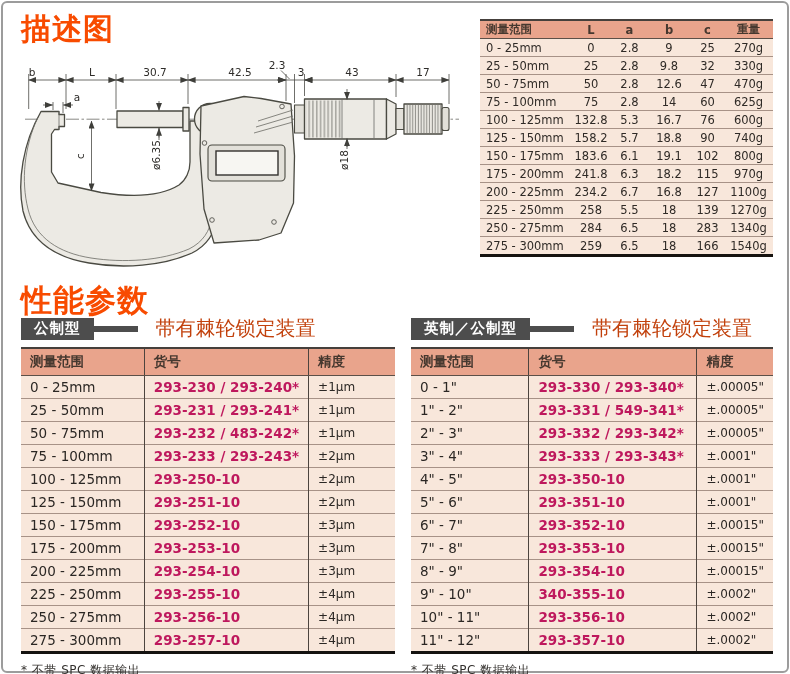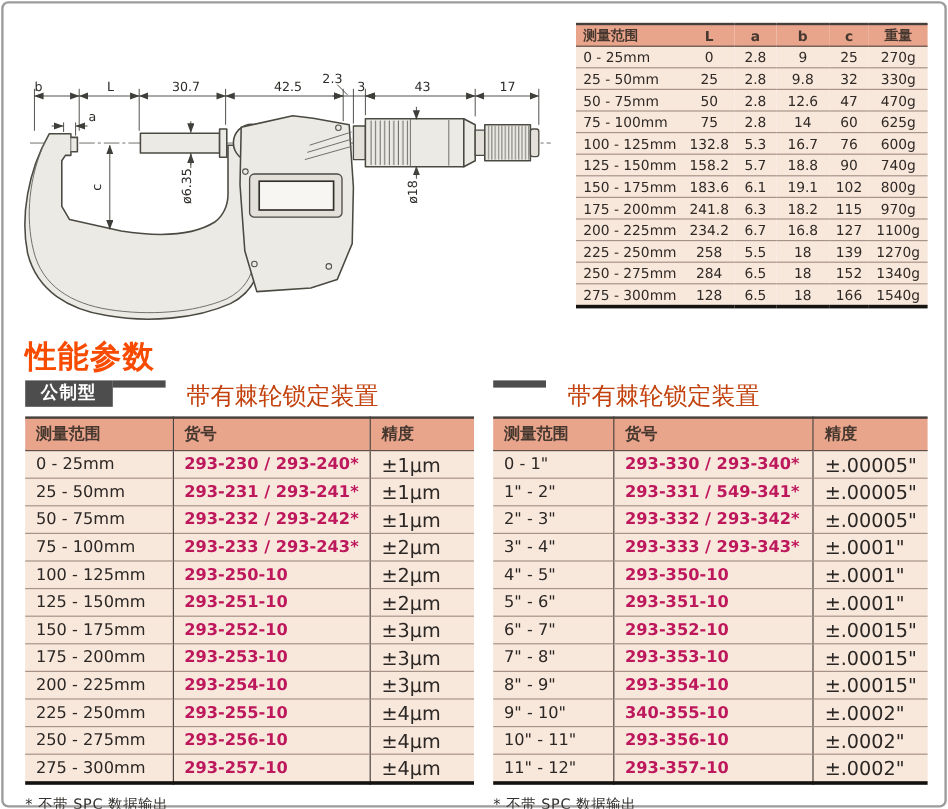--- a/index.html
+++ b/index.html
@@ -8,21 +8,21 @@
     font-family:"DejaVu Sans","Liberation Sans",sans-serif;
     color:#2b2724;overflow:hidden;
     --accent:#f84b00;--header_bg:#e9a48c;--body_bg:#f8e7db;--tab_bg:#4d4d4d;
   }
   .page{
     position:absolute;left:1px;top:1px;width:784px;height:668px;
     border:2px solid #9c9c9c;border-radius:6px;background:#fff;
   }
   .title{position:absolute;font-weight:bold;color:var(--accent);letter-spacing:1px}
   .desc-title{left:18px;top:6px;font-size:30px}
-  .specs-title{left:18px;top:277px;font-size:26px}
+  .specs-title{left:18px;top:277px;font-size:31px}
 
   
   .dim-table{
     position:absolute;left:477px;top:16px;width:293px;
     border-collapse:collapse;font-size:11.5px;
     border-top:2px solid #45403c;border-bottom:3px solid #161310;
   }
   .dim-table th{
     background:var(--header_bg);height:17px;font-weight:600;color:#46382f;
     text-align:center;padding:0 2px;border-bottom:1.4px solid #5c5048;
@@ -31,21 +31,21 @@
     background:var(--body_bg);height:17px;text-align:center;
     border-top:1px solid #a79287;color:#2f2a26;padding:0 2px;
   }
   .dim-table tbody tr:first-child td{border-top:none}
   .dim-table th:first-child,.dim-table td:first-child{text-align:left;padding-left:6px}
 
   
   .spec-block{position:absolute;top:314px}
   .spec-block.metric{left:18px;width:374px}
   .spec-block.inch{left:408px;width:362px}
-  .tab-row{display:flex;align-items:flex-start;height:23px}
+  .tab-row{display:flex;align-items:center;height:23px}
   .tab{
     background:var(--tab_bg);color:#fff;font-weight:bold;font-size:14.5px;
     padding:1px 13px 2px;letter-spacing:1px;white-space:nowrap;
   }
   .tab-bar{width:44px;height:6px;background:var(--tab_bg)}
   .subtitle{margin-left:18px;font-size:20px;color:#c2410c;padding-bottom:1px;white-space:nowrap}
   .spec-table{
     width:100%;margin-top:7px;border-collapse:collapse;font-size:13.5px;
     border-top:2px solid #45403c;border-bottom:3px solid #141210;
   }
@@ -53,36 +53,37 @@
     background:var(--header_bg);height:26px;text-align:left;padding:0 9px;
     font-weight:600;color:#46382f;border-bottom:1.4px solid #5c5048;
   }
   .spec-table td{
     background:var(--body_bg);height:22px;padding:0 9px;
     border-top:1px solid #a79287;color:#2b2724;white-space:nowrap;
   }
   .spec-table tbody tr:first-child td{border-top:none}
   .spec-table th + th,.spec-table td + td{border-left:1.2px solid #4c443e}
   .spec-table td:nth-child(2){font-weight:bold;color:#be185d}
-  .spec-table td:nth-child(3){font-size:16px}
+  .spec-table td:nth-child(3){font-size:12px}
   .footnote{margin-top:8px;font-size:12px;color:#33302d;letter-spacing:.5px}
 
   
   .drawing{position:absolute;left:8px;top:56px}
   .drawing text{font-size:10.5px;fill:#2e2c29}
   .dimline{stroke:#4a4a45;stroke-width:.8;fill:none}
   .part{fill:#eceae4;stroke:#4a4a42;stroke-width:1.3;stroke-linejoin:round}
   .part2{fill:#e2e0d9;stroke:#4a4a42;stroke-width:1.1;stroke-linejoin:round}
   .thinline{stroke:#6b6b64;stroke-width:.8;fill:none}
 </style>
 </head>
 <body style="--accent: #f84b00; --header_bg: #e9a48c; --body_bg: #f8e7db; --tab_bg: #4d4d4d;">
 
 <div class="page">
 
+  <div class="title desc-title">描述图</div>
 
   <svg class="drawing" width="462" height="230" viewBox="0 0 462 230">
     <defs>
       <marker id="ar" viewBox="0 0 8 6" refX="7.6" refY="3" markerWidth="8" markerHeight="6" markerUnits="userSpaceOnUse" orient="auto-start-reverse">
         <path d="M0,0 L8,3 L0,6 Z" fill="#3e3e3a"></path>
       </marker>
       <pattern id="grads" width="3.8" height="6" patternUnits="userSpaceOnUse">
         <path d="M1.8,0 V6" stroke="#63635d" stroke-width="0.8"></path>
       </pattern>
       <pattern id="knurl" width="2.8" height="6" patternUnits="userSpaceOnUse">
@@ -293,26 +294,26 @@
           <td>5.5</td>
           <td>18</td>
           <td>139</td>
           <td>1270g</td>
         </tr>
         <tr>
           <td>250 - 275mm</td>
           <td>284</td>
           <td>6.5</td>
           <td>18</td>
-          <td>152</td>
+          <td>283</td>
           <td>1340g</td>
         </tr>
         <tr>
           <td>275 - 300mm</td>
-          <td>128</td>
+          <td>259</td>
           <td>6.5</td>
           <td>18</td>
           <td>166</td>
           <td>1540g</td>
         </tr>
       </tbody>
   </table>
 
   <div class="title specs-title">性能参数</div>
 
@@ -341,21 +342,21 @@
             <td>293-230 / 293-240*</td>
             <td>±1μm</td>
           </tr>
           <tr>
             <td>25 - 50mm</td>
             <td>293-231 / 293-241*</td>
             <td>±1μm</td>
           </tr>
           <tr>
             <td>50 - 75mm</td>
-            <td>293-232 / 293-242*</td>
+            <td>293-232 / 483-242*</td>
             <td>±1μm</td>
           </tr>
           <tr>
             <td>75 - 100mm</td>
             <td>293-233 / 293-243*</td>
             <td>±2μm</td>
           </tr>
           <tr>
             <td>100 - 125mm</td>
             <td>293-250-10</td>
@@ -396,20 +397,21 @@
             <td>293-257-10</td>
             <td>±4μm</td>
           </tr>
         </tbody>
     </table>
     <div class="footnote">* 不带 SPC 数据输出</div>
   </section>
 
   <section class="spec-block inch">
     <div class="tab-row">
+      <div class="tab">英制／公制型</div>
       <div class="tab-bar"></div>
       <div class="subtitle">带有棘轮锁定装置</div>
     </div>
     <table class="spec-table">
       <colgroup>
           <col style="width:118px">
           <col style="width:168px">
           <col style="width:76px">
         </colgroup>
       <thead>

